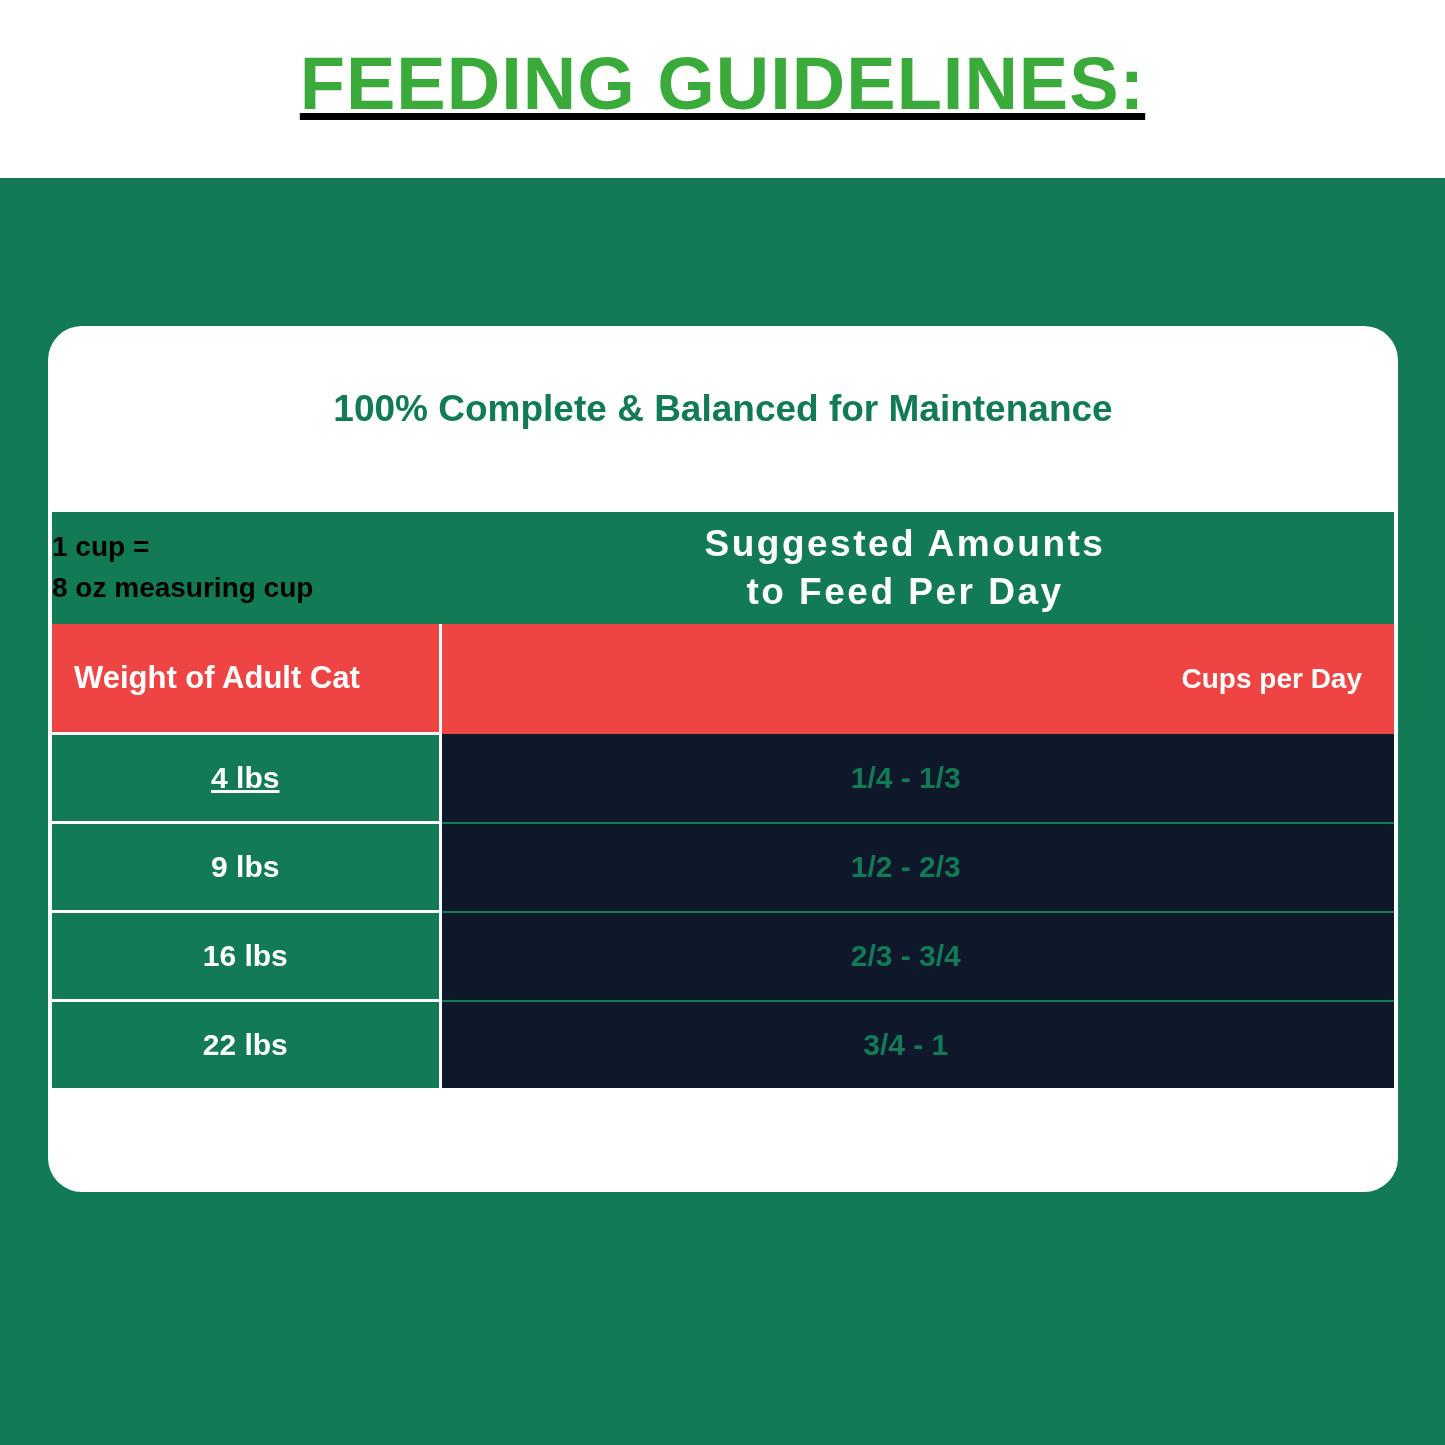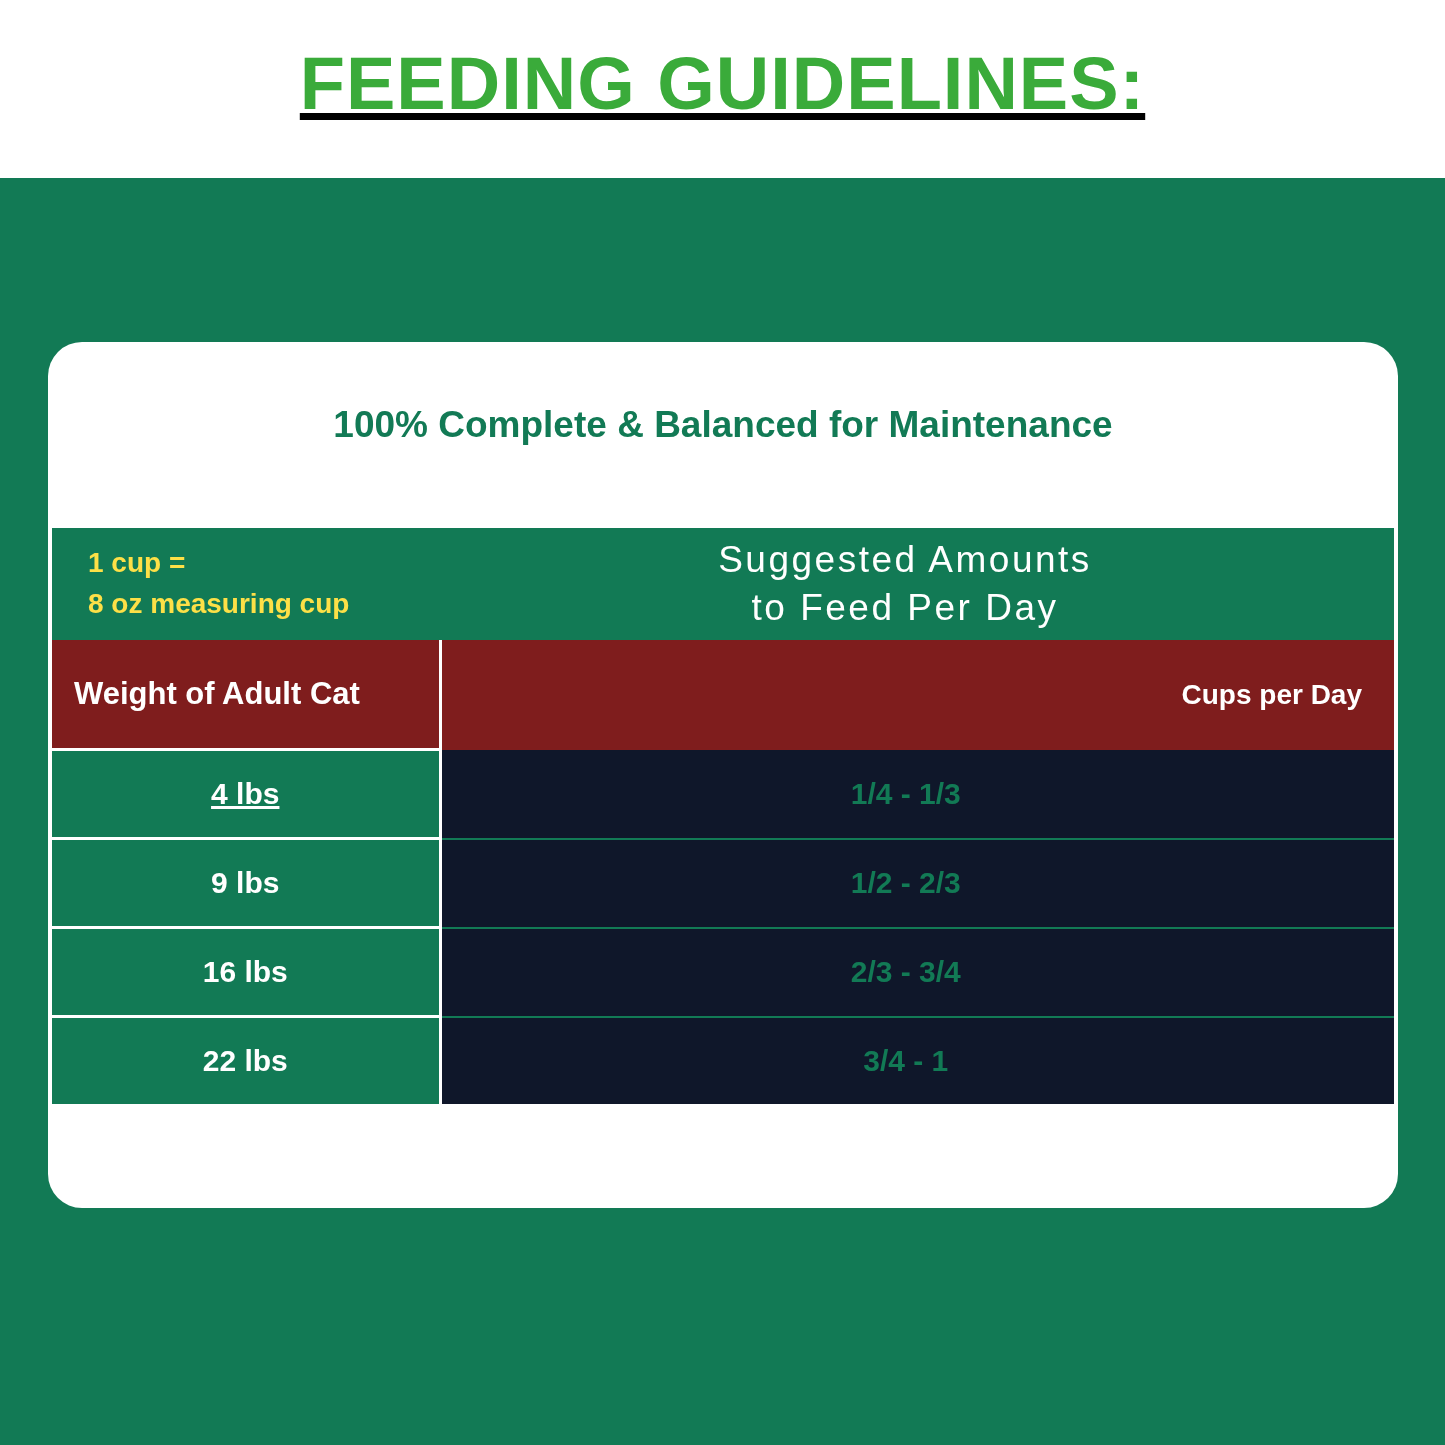--- a/index.html
+++ b/index.html
@@ -44,21 +44,21 @@
     position: absolute;
     left: 0;
     top: 178px;
     width: 1445px;
     height: 1267px;
     background: #127a55;
   }
   .card {
     position: absolute;
     left: 48px;
-    top: 342px;
+    top: 326px;
     width: 1350px;
     height: 866px;
     background: #ffffff;
     border-radius: 34px;
   }
   .card-heading {
     position: absolute;
     left: 0;
     top: 62px;
     width: 100%;
@@ -88,38 +88,37 @@
   }
   .cell-right {
     width: 954px;
   }
   
   .hdr-row td {
     background: #127a55;
     height: 112px;
   }
   .hdr-unit {
-    color: #fde047;
+    color: #000000;
     font-size: 28px;
     font-weight: bold;
     line-height: 1.45;
-    padding-left: 36px;
   }
   .hdr-suggested {
     color: #ffffff;
     font-size: 37px;
-    font-weight: normal;
+    font-weight: bold;
     letter-spacing: 2.5px;
     line-height: 1.3;
     text-align: center;
     padding-right: 24px;
   }
   
   .sub-row td {
-    background: #7f1d1d;
+    background: #ef4444;
     height: 108px;
   }
   .sub-row td.cell-left {
     border-right: 3px solid #ffffff;
   }
   .sub-left {
     color: #ffffff;
     font-size: 31px;
     font-weight: bold;
     padding-left: 22px;

